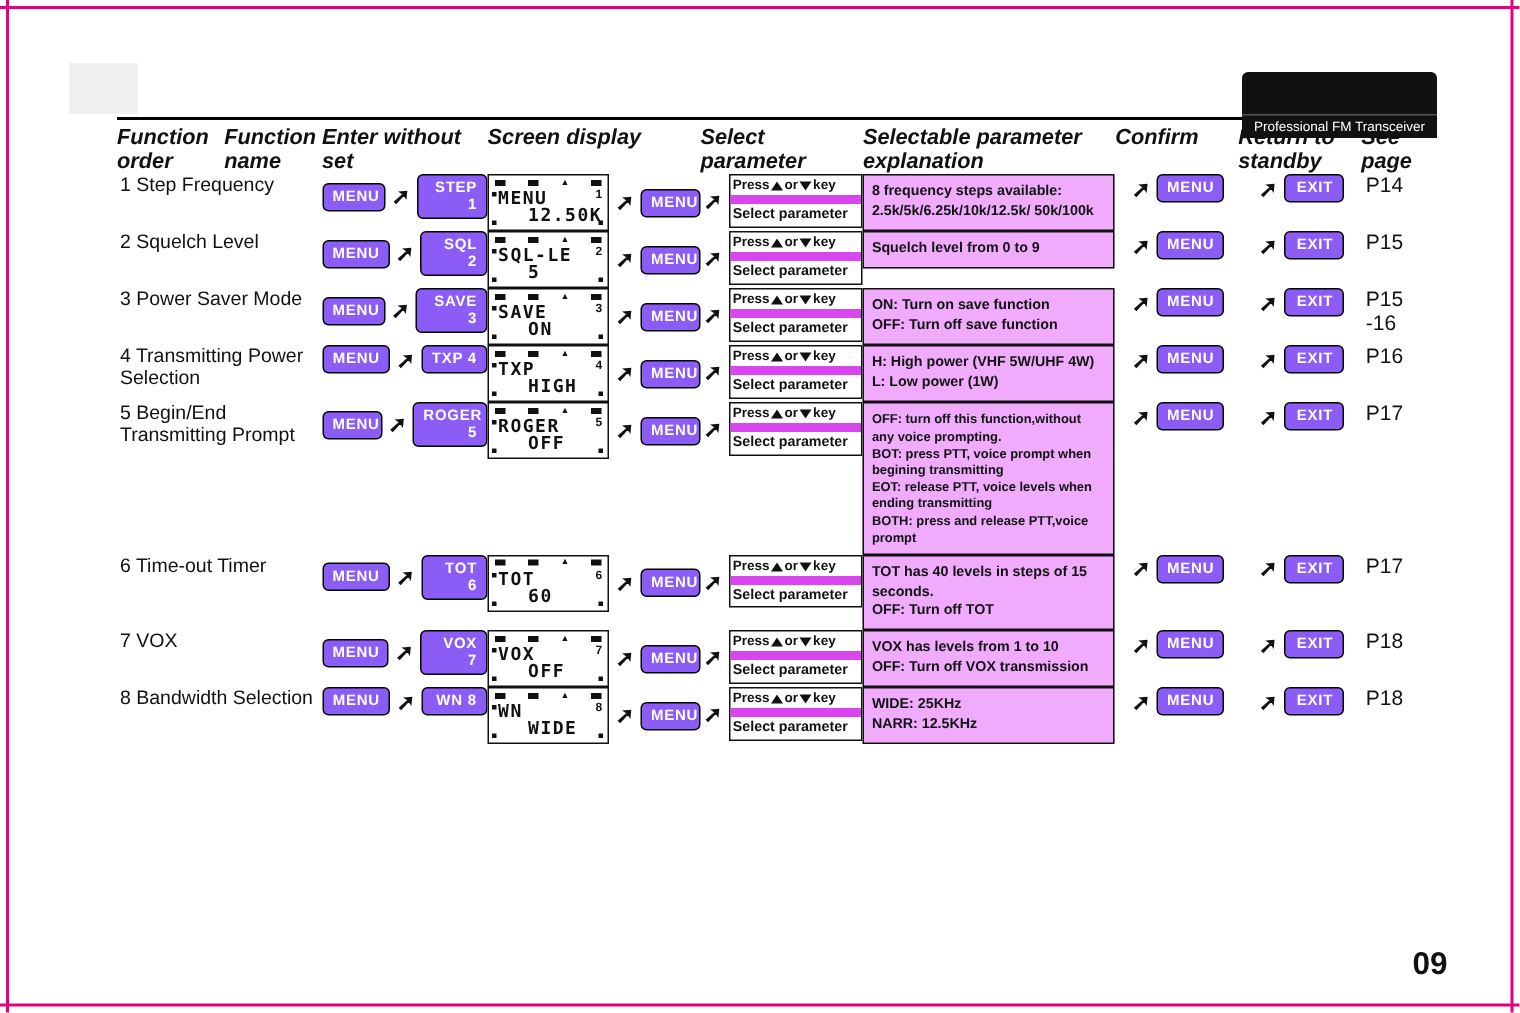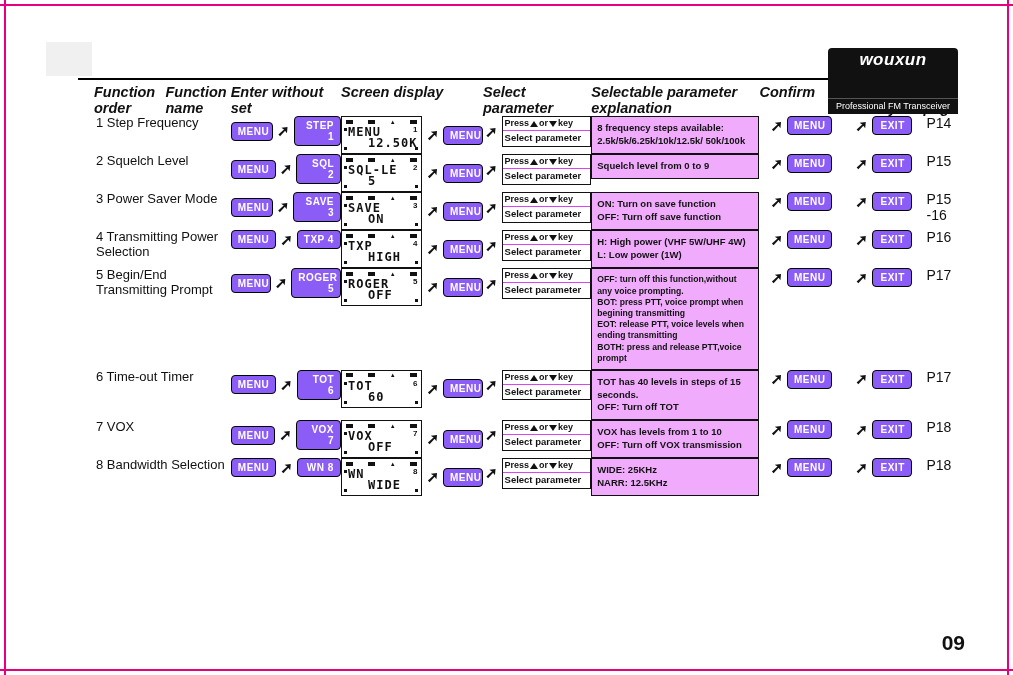--- a/index.html
+++ b/index.html
@@ -79,21 +79,20 @@
     padding: 2px 0 3px 0;
     border-top: 1px solid #555;
     margin-top: 28px;
   }
 
   table.sheet {
     border-collapse: collapse;
     width: 880px;
     margin-top: 4px;
     table-layout: fixed;
-    margin-left: 16px;
   }
   table.sheet td, table.sheet th {
     vertical-align: top;
     padding: 0;
   }
   th.hdr {
     font-size: 14.5px;
     font-weight: bold;
     font-style: italic;
     text-align: left;
@@ -223,21 +222,21 @@
     width: 92px;
     padding: 0;
     background: #fff;
   }
   .selbox .line1 {
     font-size: 9px;
     font-weight: bold;
     color: #111;
     padding: 2px 2px 1px 2px;
     line-height: 1.1;
-    border-bottom: 1px solid #d946ef;
+    border-bottom: 6px solid #d946ef;
     display: flex;
     align-items: center;
     gap: 1px;
     white-space: nowrap;
   }
   .selbox .line2 {
     font-size: 9.5px;
     font-weight: bold;
     color: #111;
     padding: 2px;
@@ -293,21 +292,20 @@
   <div class="trim trim-right"></div>
   <div class="trim trim-top"></div>
   <div class="trim trim-bottom"></div>
   <div class="watermark"></div>
 
   <div class="content">
 
     <div class="title-bar">
       <div class="title-underline"></div>
       <div class="logo-box">
-        <div class="logo-brand">wouxun</div>
         <div class="logo-sub">Professional FM Transceiver</div>
       </div>
     </div>
 
     <table class="sheet">
       <colgroup>
         <col style="width:68px">
         <col style="width:62px">
         <col style="width:105px">
         <col style="width:135px">

